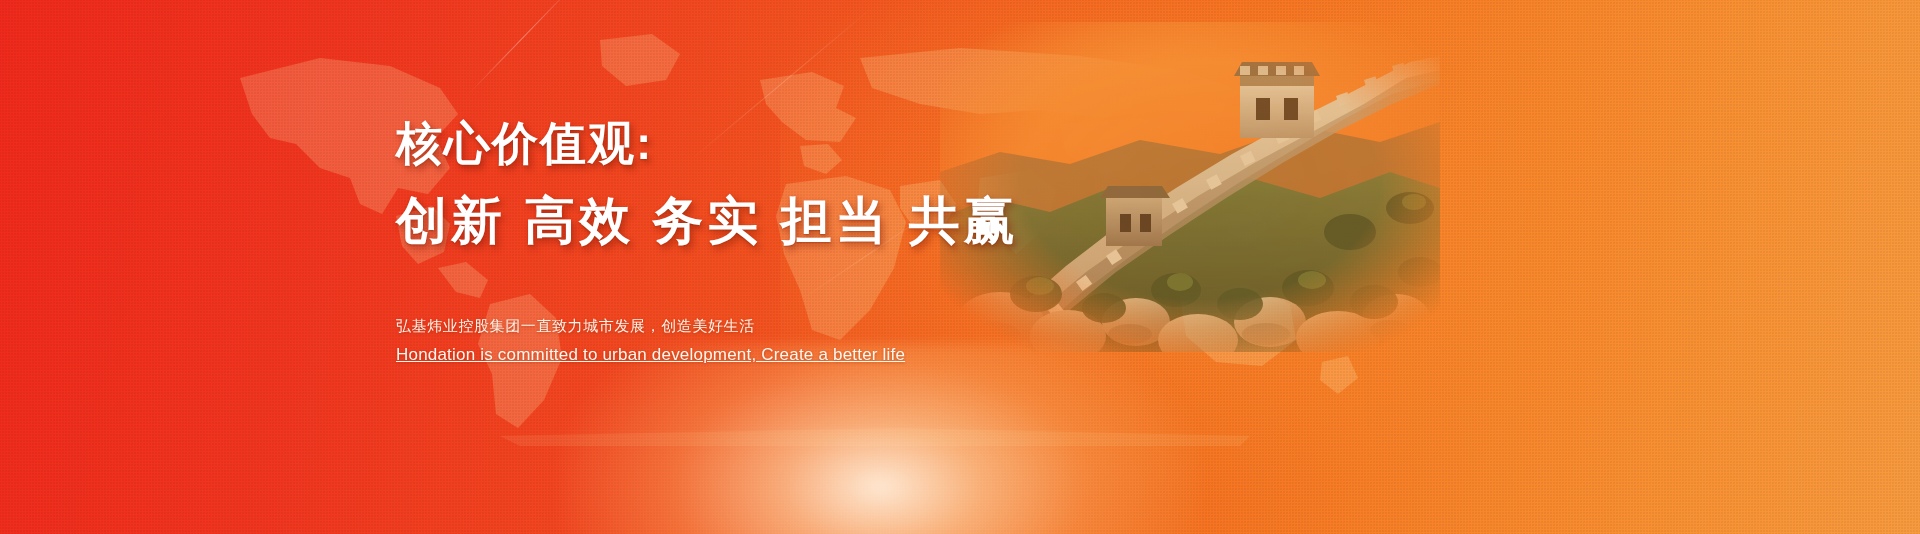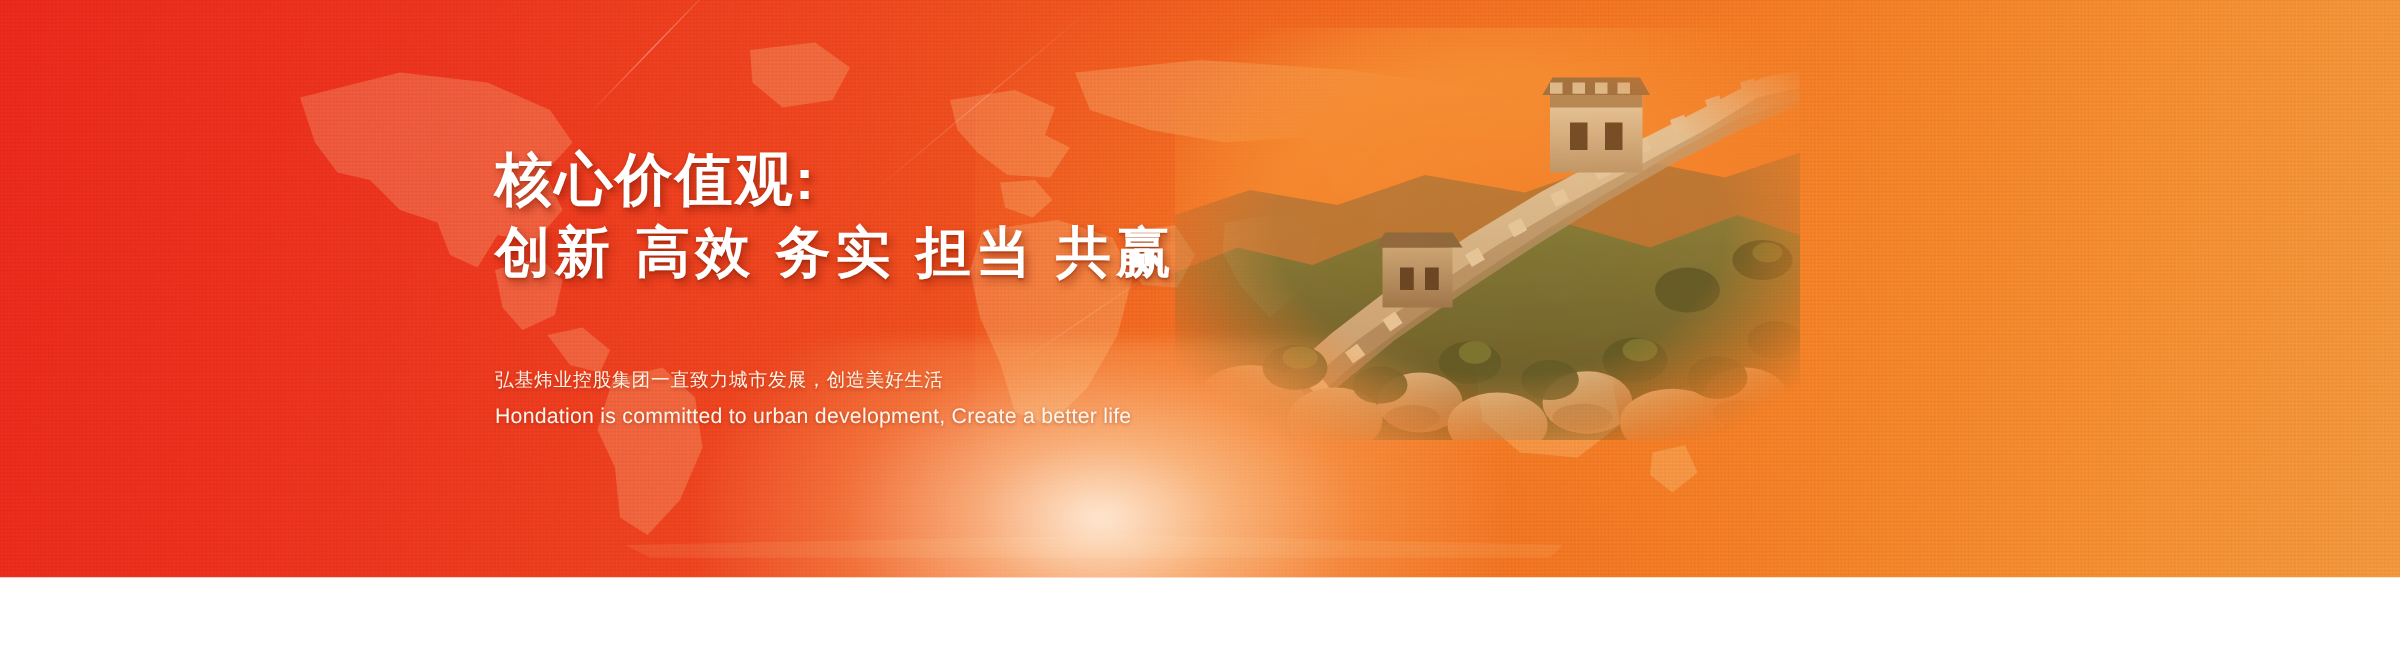--- a/index.html
+++ b/index.html
@@ -1,20 +1,20 @@
 <!DOCTYPE html>
 <html><head>
 <meta charset="utf-8">
 <style>
   html,body{margin:0;padding:0;background:#fff;}
   body{font-family:"Liberation Sans","DejaVu Sans",sans-serif;}
 
   .banner{
     position:relative;
-    width:1920px;height:462px;
+    width:1920px;height:534px;
     overflow:hidden;
     background:
       linear-gradient(100deg,
         #ef2a1c 0%,
         #f0361f 18%,
         #f24820 34%,
         #f4611f 50%,
         #f67321 64%,
         #f8862a 78%,
         #f89133 88%,
@@ -97,22 +97,22 @@
   .headline-1{
     font-size:46px;
     font-weight:bold;
     color:#ffffff;
     letter-spacing:2px;
     line-height:1.12;
     text-shadow:3px 4px 6px rgba(120,20,0,.45), 0 1px 2px rgba(150,40,0,.5);
     white-space:nowrap;
   }
   .headline-2{
-    margin-top:8px;
-    font-size:44px;
+    margin-top:22px;
+    font-size:51px;
     font-weight:bold;
     color:#ffffff;
     letter-spacing:4px;
     line-height:1.12;
     text-shadow:3px 4px 7px rgba(120,20,0,.45), 0 1px 2px rgba(150,40,0,.5);
     white-space:nowrap;
   }
   .sub-cn{
     margin-top:68px;
     font-size:15px;
@@ -121,20 +121,21 @@
     text-shadow:0 1px 3px rgba(130,35,0,.45);
     white-space:nowrap;
   }
   .sub-en{
     margin-top:9px;
     font-size:17px;
     color:#fff6ee;
     letter-spacing:.2px;
     text-shadow:0 1px 3px rgba(130,35,0,.45);
     white-space:nowrap;
+    text-decoration:underline;
   }
 </style>
 </head>
 <body>
 
 <div class="banner">
 
   <div class="glow-right"></div>
 
   <div class="worldmap">

